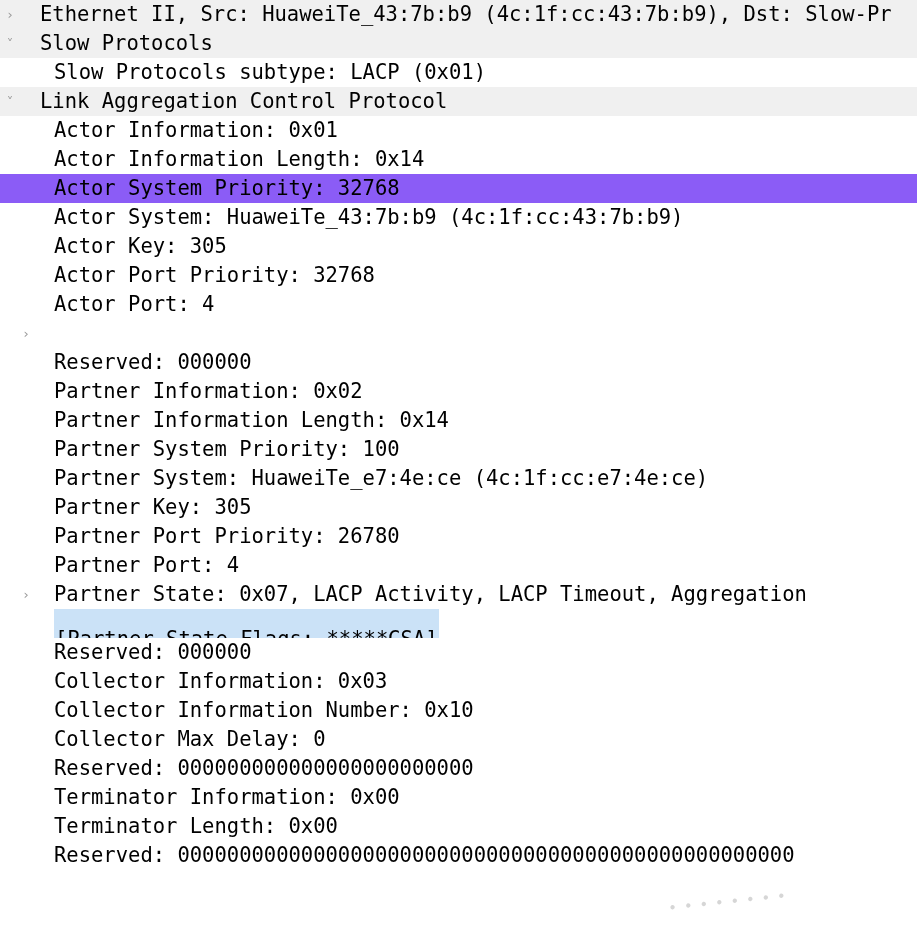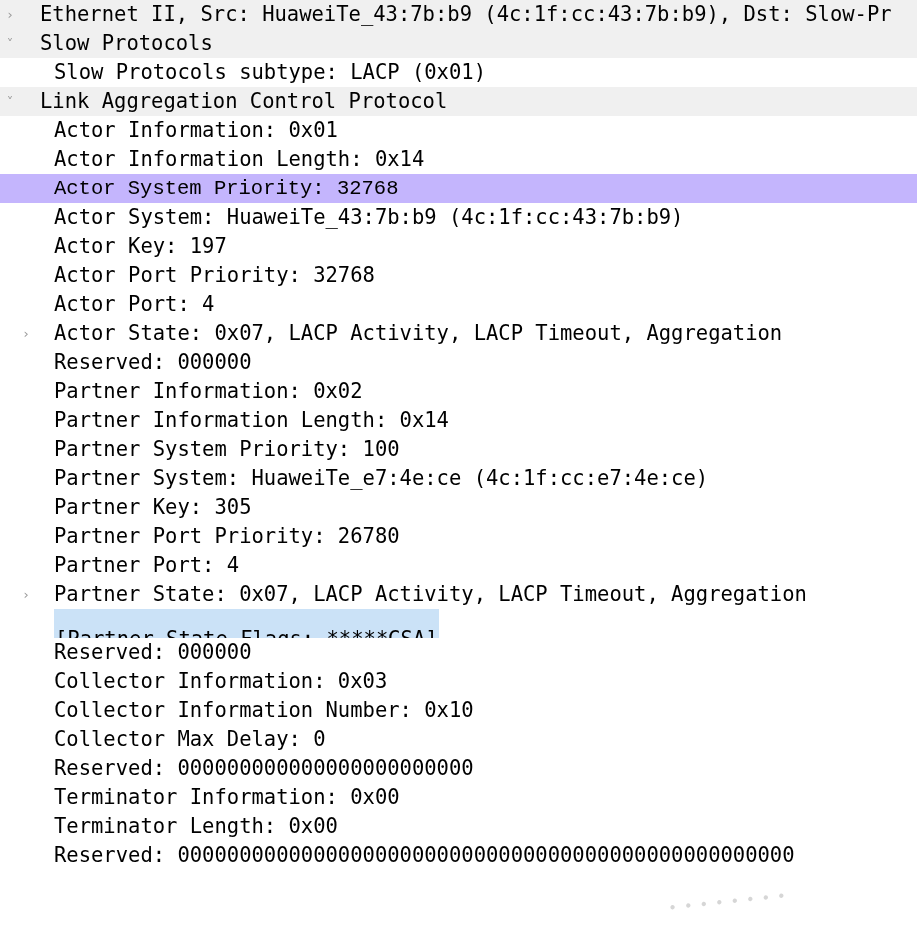--- a/index.html
+++ b/index.html
@@ -27,21 +27,21 @@
     line-height: 29px;
     white-space: nowrap;
     overflow: hidden;
     font-size: 20.5px;
     color: #000000;
     letter-spacing: 0px;
   }
 
   
   .row.bg-gray   { background: #f0f0f0; }
-  .row.bg-hl     { background: #c4b5fd; font-family: Liberation Mono, monospace; }
+  .row.bg-hl     { background: #8b5cf6; }
   .row.bg-plain  { background: #ffffff; }
 
   
   .twisty {
     position: absolute;
     top: 0;
     width: 16px;
     height: 29px;
     color: #9a9a9a;
     font-family: "DejaVu Sans", sans-serif;
@@ -109,31 +109,30 @@
     <div class="row bg-plain">
       <span class="label ind-leaf">Actor Information Length: 0x14</span>
     </div>
     <div class="row bg-hl">
       <span class="label ind-leaf">Actor System Priority: 32768</span>
     </div>
     <div class="row bg-plain">
       <span class="label ind-leaf">Actor System: HuaweiTe_43:7b:b9 (4c:1f:cc:43:7b:b9)</span>
     </div>
     <div class="row bg-plain">
-      <span class="label ind-leaf">Actor Key: 197</span>
+      <span class="label ind-leaf">Actor Key: 305</span>
     </div>
     <div class="row bg-plain">
       <span class="label ind-leaf">Actor Port Priority: 32768</span>
     </div>
     <div class="row bg-plain">
       <span class="label ind-leaf">Actor Port: 4</span>
     </div>
     <div class="row bg-plain">
       <span class="twisty lvl2">›</span>
-      <span class="label ind-leaf">Actor State: 0x07, LACP Activity, LACP Timeout, Aggregation</span>
     </div>
     <div class="row bg-plain">
       <span class="label ind-leaf">Reserved: 000000</span>
     </div>
     <div class="row bg-plain">
       <span class="label ind-leaf">Partner Information: 0x02</span>
     </div>
     <div class="row bg-plain">
       <span class="label ind-leaf">Partner Information Length: 0x14</span>
     </div>

